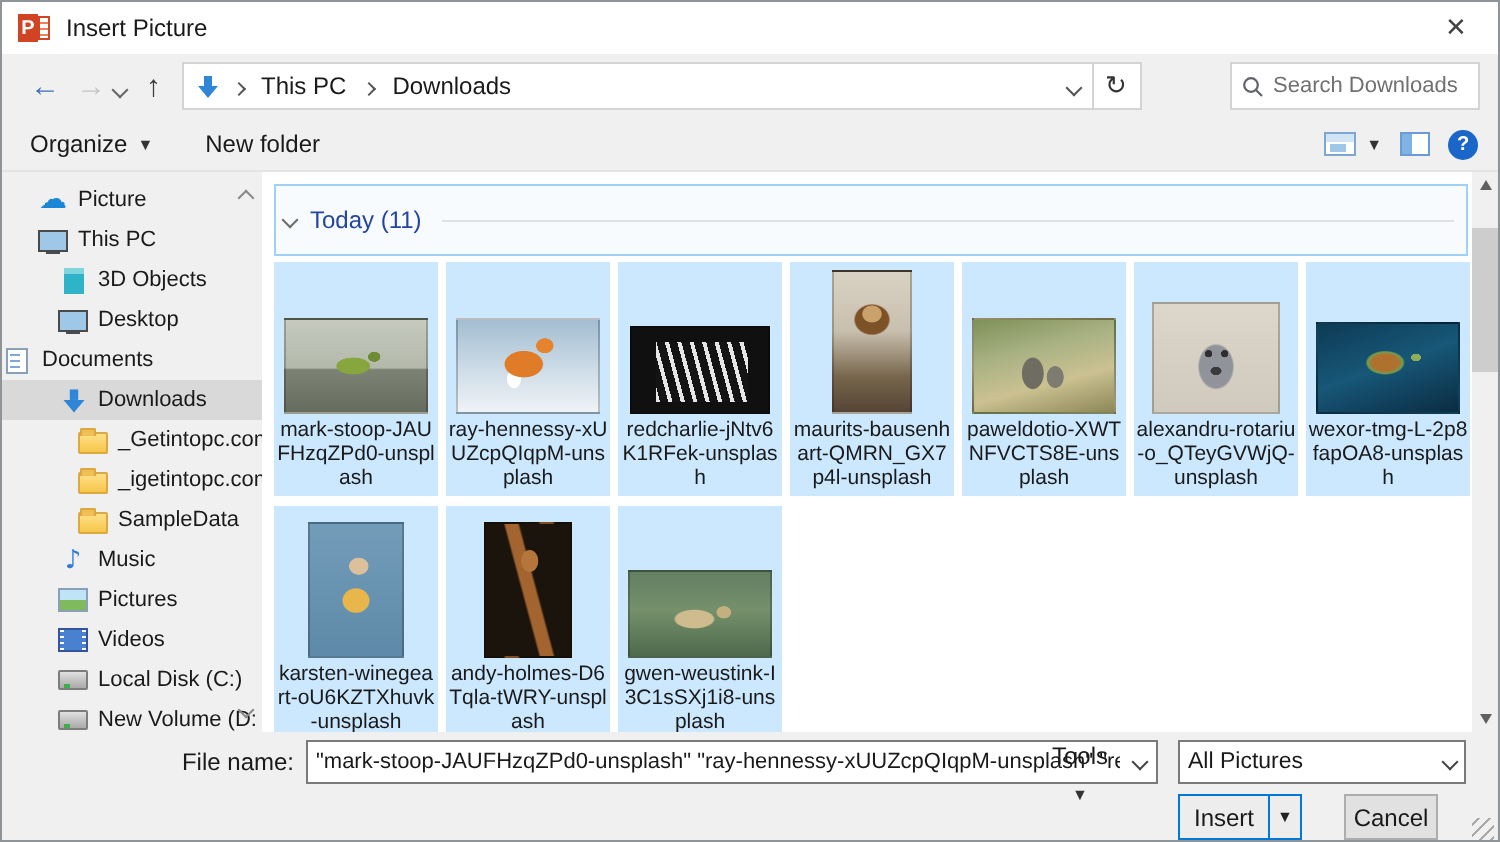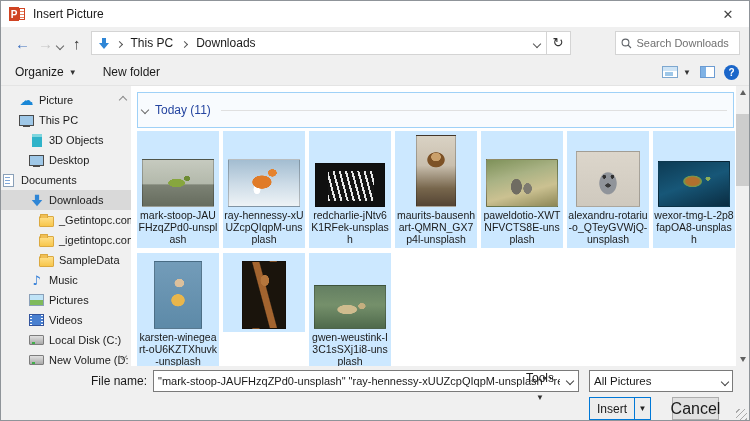--- a/index.html
+++ b/index.html
@@ -113,21 +113,21 @@
   .combo { position:absolute; left:152px; top:4px; width:426px; height:22px; background:#fff; border:1px solid #7a7a7a; display:flex; align-items:center; }
   .combo input { flex:1; border:none; outline:none; font-family:inherit; font-size:11px; color:#1a1a1a; padding:0 2px 0 4px; background:transparent; min-width:0; }
   .combo .cb-chev { flex:0 0 16px; color:#444; display:flex; align-items:center; justify-content:center; }
   .ftype { position:absolute; left:588px; top:4px; width:144px; height:22px; background:#fff; border:1px solid #7a7a7a; display:flex; align-items:center; padding:0 4px; color:#1a1a1a; font-size:11.5px;text-align:right; }
   .ftype .cb-chev { margin-left:auto; color:#444; }
   .tools { position:absolute; left:500px; top:16px; width:78px; height:20px; display:flex; align-items:center; justify-content:flex-end; gap:8px; color:#1a1a1a;flex-direction:column; }
   .tools .tb-caret { font-size:8px; }
   .btn-insert { position:absolute; left:588px; top:31px; width:62px; height:23px; border:1px solid #0078d7; background:#ededed; display:flex; font-size:12px; color:#1a1a1a; }
   .btn-insert .lbl { flex:1; display:flex; align-items:center; justify-content:center; }
   .btn-insert .split { flex:0 0 16px; border-left:1px solid #0078d7; display:flex; align-items:center; justify-content:center; font-size:8px; color:#222; }
-  .btn-cancel { position:absolute; left:671px; top:31px; width:47px; height:23px; border:1px solid #adadad; background:#e1e1e1; display:flex; align-items:center; justify-content:center; font-size:16px; color:#1a1a1a; }
+  .btn-cancel { position:absolute; left:671px; top:31px; width:47px; height:23px; border:1px solid #adadad; background:#e1e1e1; display:flex; align-items:center; justify-content:center; font-size:12px; color:#1a1a1a; }
   .grip { position:absolute; right:2px; bottom:2px; width:11px; height:11px;
     background:repeating-linear-gradient(135deg,transparent 0 2px,#a9a9a9 2px 3px,transparent 3px 4px); }
 </style>
 </head>
 <body>
 
 <div class="win">
 
   <div class="titlebar">
     <span class="ppt-icon">
@@ -298,20 +298,21 @@
           <div class="tile">
             <div class="imgwrap">
               <div class="thumb t-bulldog" style="width: 48px; height: 68px;"></div>
             </div>
             <div class="caption">karsten-winegeart-oU6KZTXhuvk-unsplash</div>
           </div>
           <div class="tile">
             <div class="imgwrap">
               <div class="thumb t-giraffe" style="width: 44px; height: 68px;"></div>
             </div>
+            <div class="caption">andy-holmes-D6Tqla-tWRY-unsplash</div>
           </div>
           <div class="tile">
             <div class="imgwrap">
               <div class="thumb t-leopard" style="width: 72px; height: 44px;"></div>
             </div>
             <div class="caption">gwen-weustink-I3C1sSXj1i8-unsplash</div>
           </div>
         </div>
 
       <div class="group-header">

